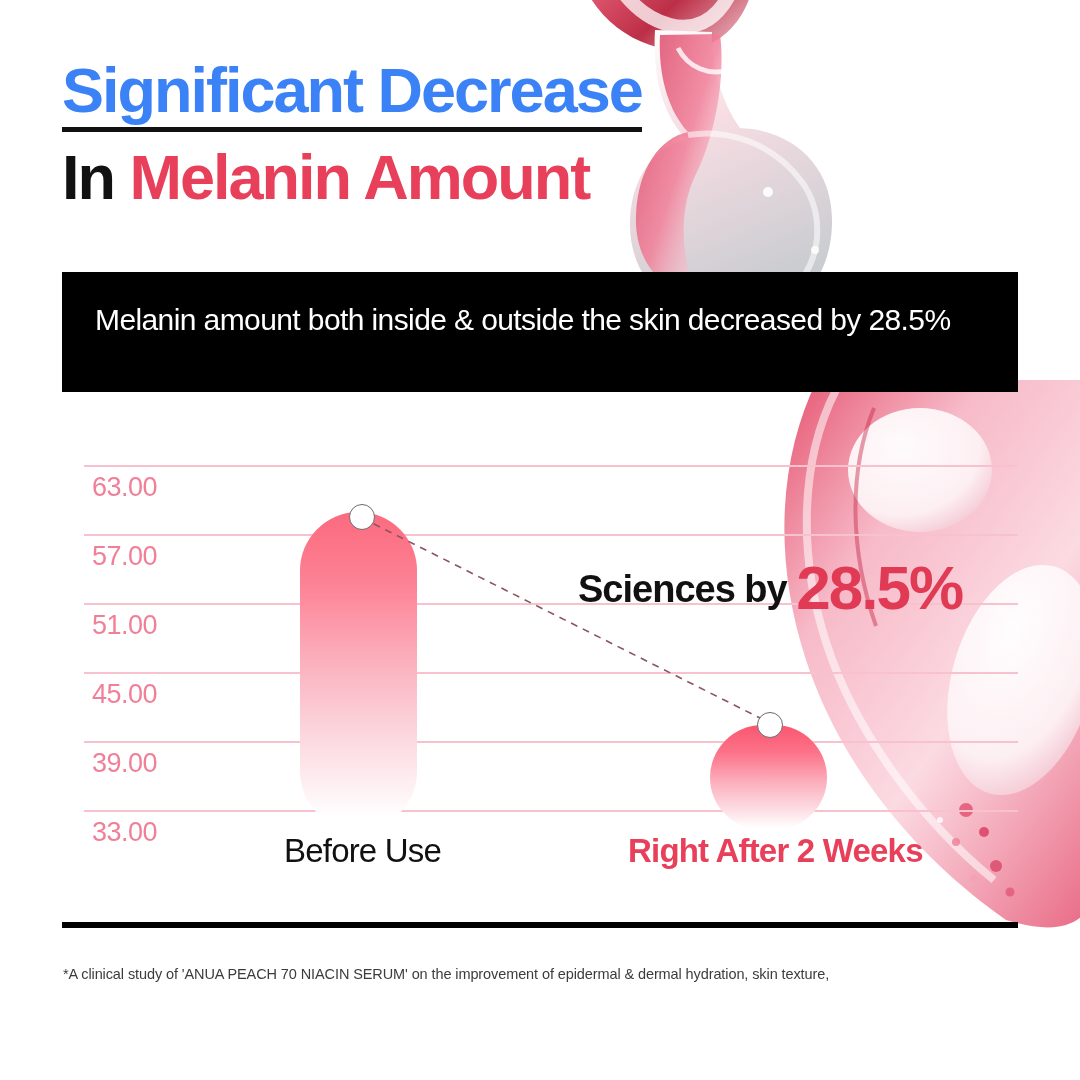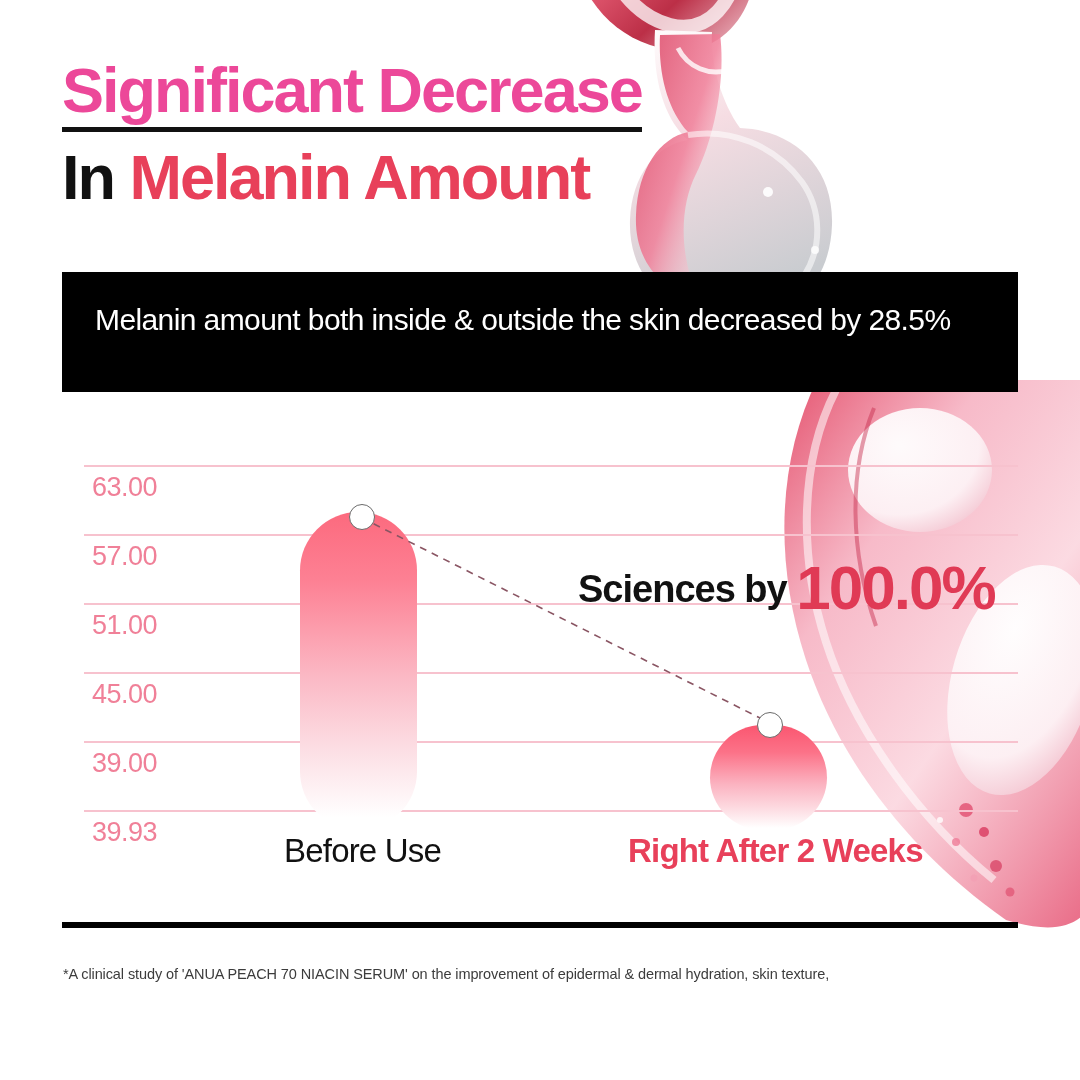--- a/index.html
+++ b/index.html
@@ -15,21 +15,21 @@
   .product-art { position:absolute; pointer-events:none; }
 
   #art-top { top:-70px; left:560px; width:360px; height:370px; }
   #art-bottom { top:380px; left:770px; width:330px; height:560px; }
 
   
   .headline {
     position:absolute; left:62px; top:58px; width:700px;
   }
   .headline .line1 {
-    font-size:63px; font-weight:bold; color:#ec4899; letter-spacing:-2px;
+    font-size:63px; font-weight:bold; color:#3b82f6; letter-spacing:-2px;
     line-height:1.04; display:inline-block;
     border-bottom:5px solid #111; padding-bottom:3px;
   }
   .headline .line2 {
     font-size:63px; font-weight:bold; letter-spacing:-2px;
     line-height:1.12; margin-top:10px; white-space:nowrap;
   }
   .headline .line2 .dark { color:#111; }
   .headline .line2 .accent { color:#E8405A; }
 
@@ -179,40 +179,40 @@
     <div class="gridline" style="top:183px"></div>
     <div class="gridline" style="top:252px"></div>
     <div class="gridline" style="top:321px"></div>
     <div class="gridline" style="top:390px"></div>
 
     <div class="y-tick" style="top:52px">63.00</div>
     <div class="y-tick" style="top:121px">57.00</div>
     <div class="y-tick" style="top:190px">51.00</div>
     <div class="y-tick" style="top:259px">45.00</div>
     <div class="y-tick" style="top:328px">39.00</div>
-    <div class="y-tick" style="top:397px">39.93</div>
+    <div class="y-tick" style="top:397px">33.00</div>
   </div>
 
   <div class="bar" id="bar-before" style="left:300px; top:92px; width:117px; height:318px;">
     <div class="bar-fill"></div>
   </div>
 
   <div class="bar" id="bar-after" style="left:710px; top:305px; width:117px; height:105px;">
     <div class="bar-fill"></div>
   </div>
 
   <svg class="connector" viewBox="0 0 1080 420" xmlns="http://www.w3.org/2000/svg">
     <line x1="362" y1="98" x2="768" y2="302" stroke="#8a5563" stroke-width="1.6" stroke-dasharray="7 6"></line>
   </svg>
 
   <div class="marker" style="left:349px; top:84px;"></div>
   <div class="marker" style="left:757px; top:292px;"></div>
 </div>
 
-<div class="decrease-note"><span class="dark">Sciences by </span><span class="big">100.0%</span></div>
+<div class="decrease-note"><span class="dark">Sciences by </span><span class="big">28.5%</span></div>
 
 <div class="x-label" id="x-before">Before Use</div>
 <div class="x-label" id="x-after"><span class="lighter">Right After </span><span class="bolder">2 Weeks</span></div>
 
 <div class="divider"></div>
 <div class="footnote">
   <div>*A clinical study of 'ANUA PEACH 70 NIACIN SERUM' on the improvement of epidermal &amp; dermal hydration, skin texture,</div>
 </div>
 
 </body></html>

